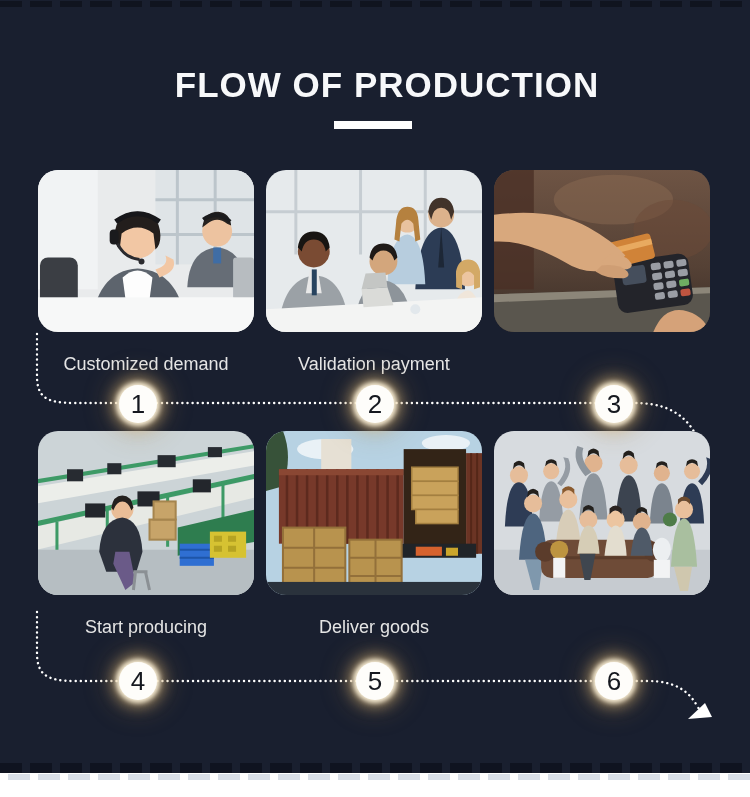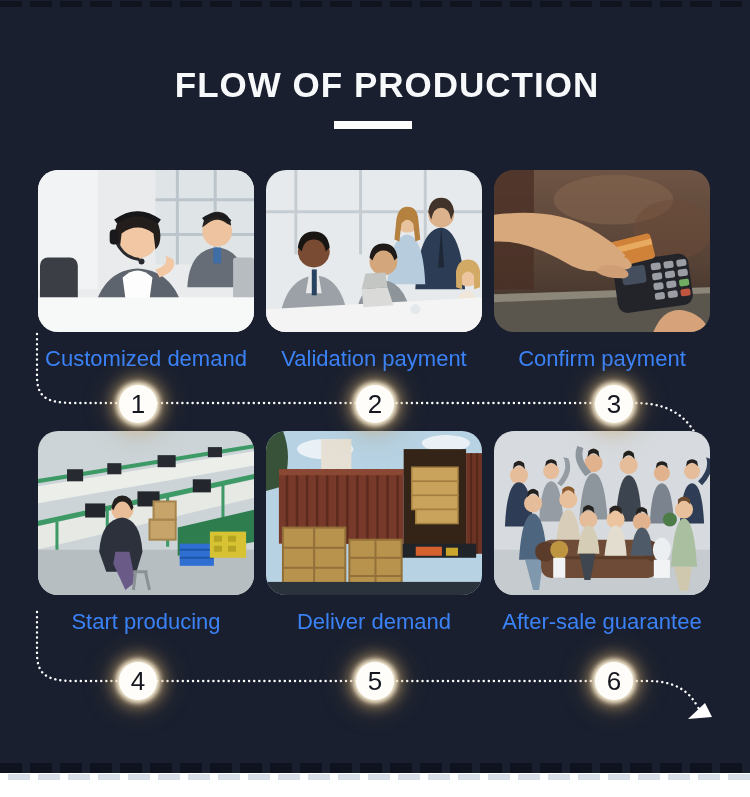--- a/index.html
+++ b/index.html
@@ -18,21 +18,21 @@
              background:repeating-linear-gradient(90deg,#d9dfe8 0 22px,#fff 22px 30px)}
   
   .flow{position:absolute;top:0;left:0;z-index:1}
   
   .row{position:absolute;left:38px;width:674px;display:flex;gap:12px;z-index:2}
   .row1{top:170px}.row2{top:431px}
   .step{width:216px;display:flex;flex-direction:column;align-items:center}
   .photo{width:100%;height:162px;margin:0;border-radius:20px;overflow:hidden;background:#2a2f3c}
   .row2 .photo{height:164px}
   .photo svg{display:block;width:100%;height:100%}
-  .label{margin-top:14px;font-size:22px;color:#3b82f6;white-space:nowrap}
+  .label{margin-top:22px;font-size:18px;color:#e5e5e5;white-space:nowrap}
   
   .num{position:absolute;width:38px;height:38px;border-radius:50%;background:#fefdfa;
        color:#15181f;font-size:26px;font-weight:500;line-height:39px;text-align:center;z-index:3;
        box-shadow:0 0 5px 3px rgba(255,246,222,.95),
                   0 0 13px 7px rgba(223,188,128,.55),
                   0 0 24px 13px rgba(168,127,68,.25)}
   .n1{left:119px;top:385px}.n2{left:356px;top:385px}.n3{left:595px;top:385px}
   .n4{left:119px;top:662px}.n5{left:356px;top:662px}.n6{left:595px;top:662px}
 </style>
 </head>
@@ -157,21 +157,20 @@
           <g transform="rotate(-14 130 82)">
             <rect x="100" y="70" width="60" height="26" rx="4" fill="#d08338"></rect>
             <rect x="100" y="76" width="60" height="6" fill="#e8aa60"></rect>
           </g>
           <path d="M0 45 Q60 38 95 58 Q120 72 132 86 L120 98 Q95 108 70 92 Q30 70 0 72 Z" fill="#d8a87d"></path>
           <path d="M118 84 q16 2 20 10 q2 6 -8 6 q-14 0 -22 -8 z" fill="#d8a87d"></path>
           <path d="M108 96 q18 -2 26 6 q4 6 -6 7 q-16 0 -26 -7 z" fill="#cf9e74"></path>
           <path d="M160 163 q10 -25 30 -22 q20 4 27 22 z" fill="#d5a279"></path>
         </svg>
       </figure>
-      <div class="label">Confirm payment</div>
     </div>
   </div>
 
   <div class="row row2">
 
     <div class="step">
       <figure class="photo" aria-label="factory-assembly-line-photo">
         <svg viewBox="0 0 217 163" preserveAspectRatio="xMidYMid slice">
           <rect width="217" height="163" fill="#ccd4d7"></rect>
           <path d="M0 55 L217 20 L217 34 L0 72 Z" fill="#eceeea"></path>
@@ -238,21 +237,21 @@
           <rect x="150" y="115" width="26" height="9" fill="#d5622e"></rect>
           <rect x="180" y="116" width="12" height="8" fill="#caa62c"></rect>
           <g fill="#b8934e" stroke="#93703a" stroke-width="2">
             <rect x="18" y="96" width="62" height="60"></rect>
               <rect x="84" y="108" width="52" height="55"></rect>
           </g>
           <path d="M18 116 h62 M18 136 h62 M49 96 v60 M84 126 h52 M84 144 h52 M110 108 v55" stroke="#93703a" stroke-width="2" fill="none"></path>
           <rect y="150" width="217" height="13" fill="#2a323c"></rect>
         </svg>
       </figure>
-      <div class="label">Deliver demand</div>
+      <div class="label">Deliver goods</div>
     </div>
 
     <div class="step">
       <figure class="photo" aria-label="company-team-photo">
         <svg viewBox="0 0 217 163" preserveAspectRatio="xMidYMid slice">
           <rect width="217" height="163" fill="#d7dbdf"></rect>
           <rect y="118" width="217" height="45" fill="#c6cbd0"></rect>
 
           <g>
             <circle cx="26" cy="44" r="9" fill="#e6bd9a"></circle>
@@ -308,21 +307,20 @@
             <path d="M142 84 q6 -8 12 0 l-1 -6 q-5 -5 -10 0 z" fill="#23201d"></path>
           <path d="M137 124 q3 -28 11 -28 q9 0 11 28 z" fill="#4f5a68"></path>
 
           <circle cx="66" cy="118" r="9" fill="#bd9440"></circle>
           <rect x="60" y="126" width="12" height="20" fill="#f2f3f4"></rect>
           <ellipse cx="168" cy="118" rx="9" ry="12" fill="#eceff1"></ellipse>
           <rect x="160" y="128" width="16" height="18" fill="#f2f3f4"></rect>
           <circle cx="176" cy="88" r="7" fill="#4e7c48"></circle>
         </svg>
       </figure>
-      <div class="label">After-sale guarantee</div>
     </div>
   </div>
 
   <div class="num n1">1</div>
   <div class="num n2">2</div>
   <div class="num n3">3</div>
   <div class="num n4">4</div>
   <div class="num n5">5</div>
   <div class="num n6">6</div>
 

